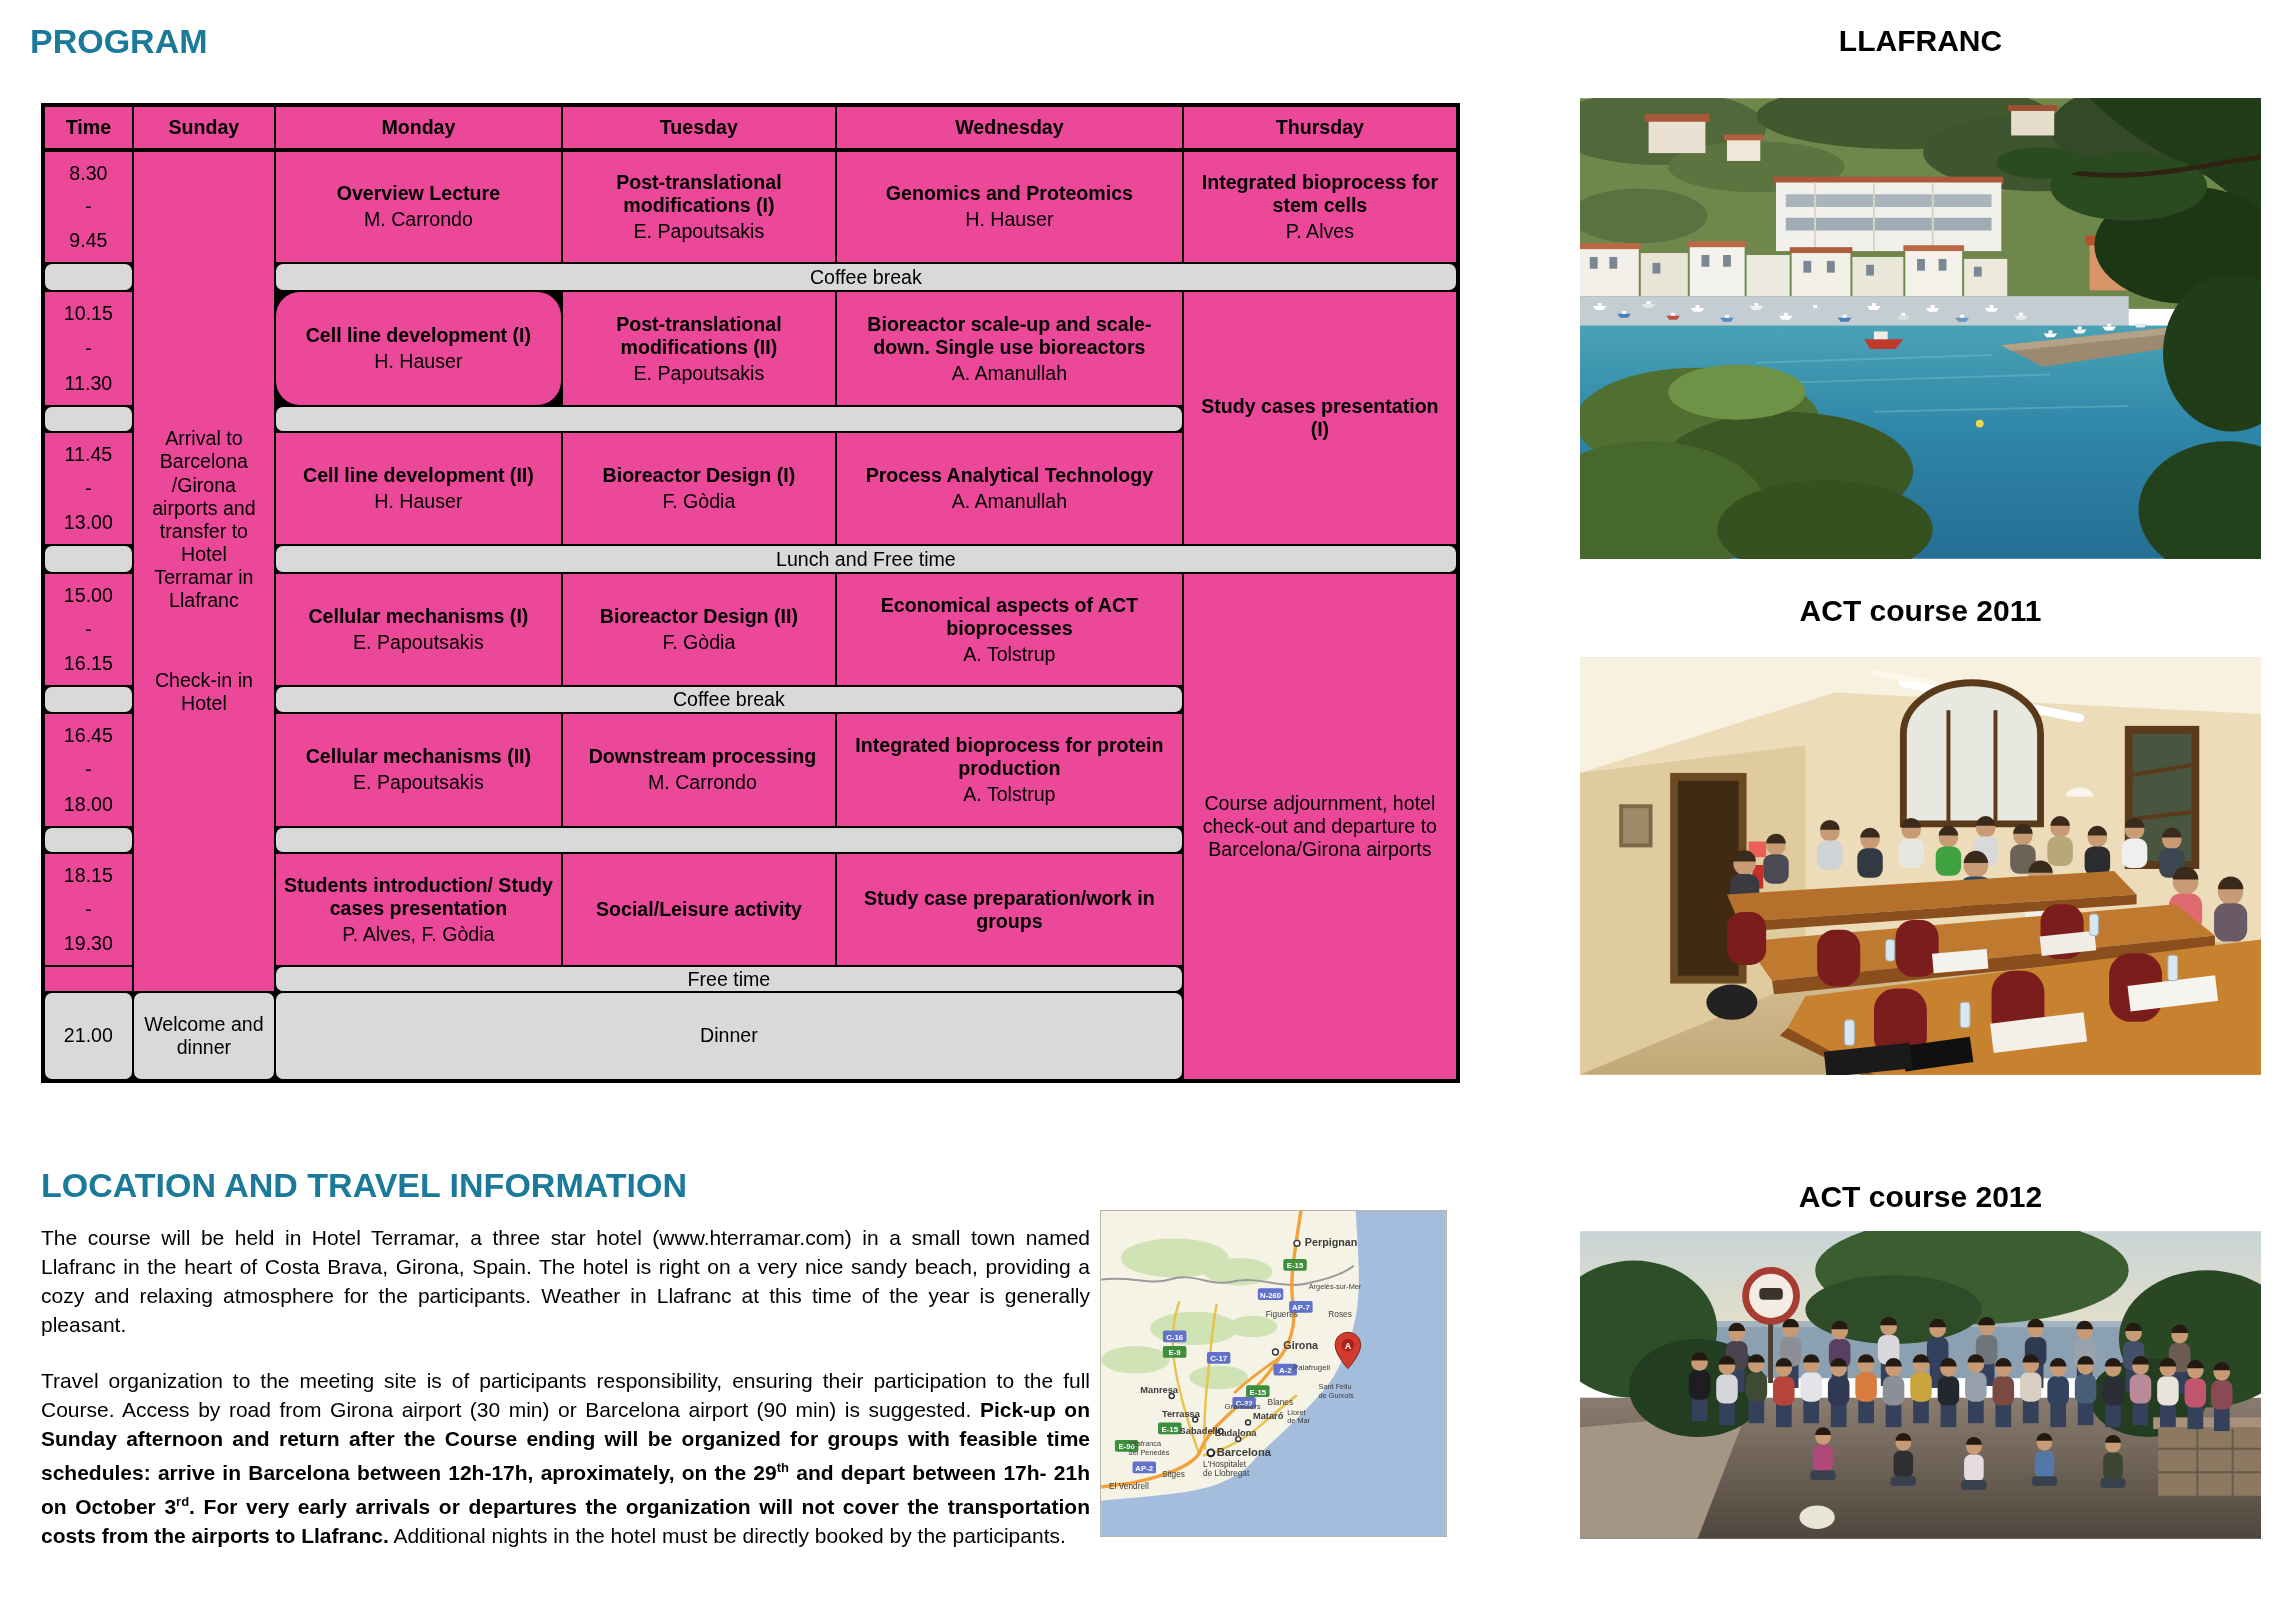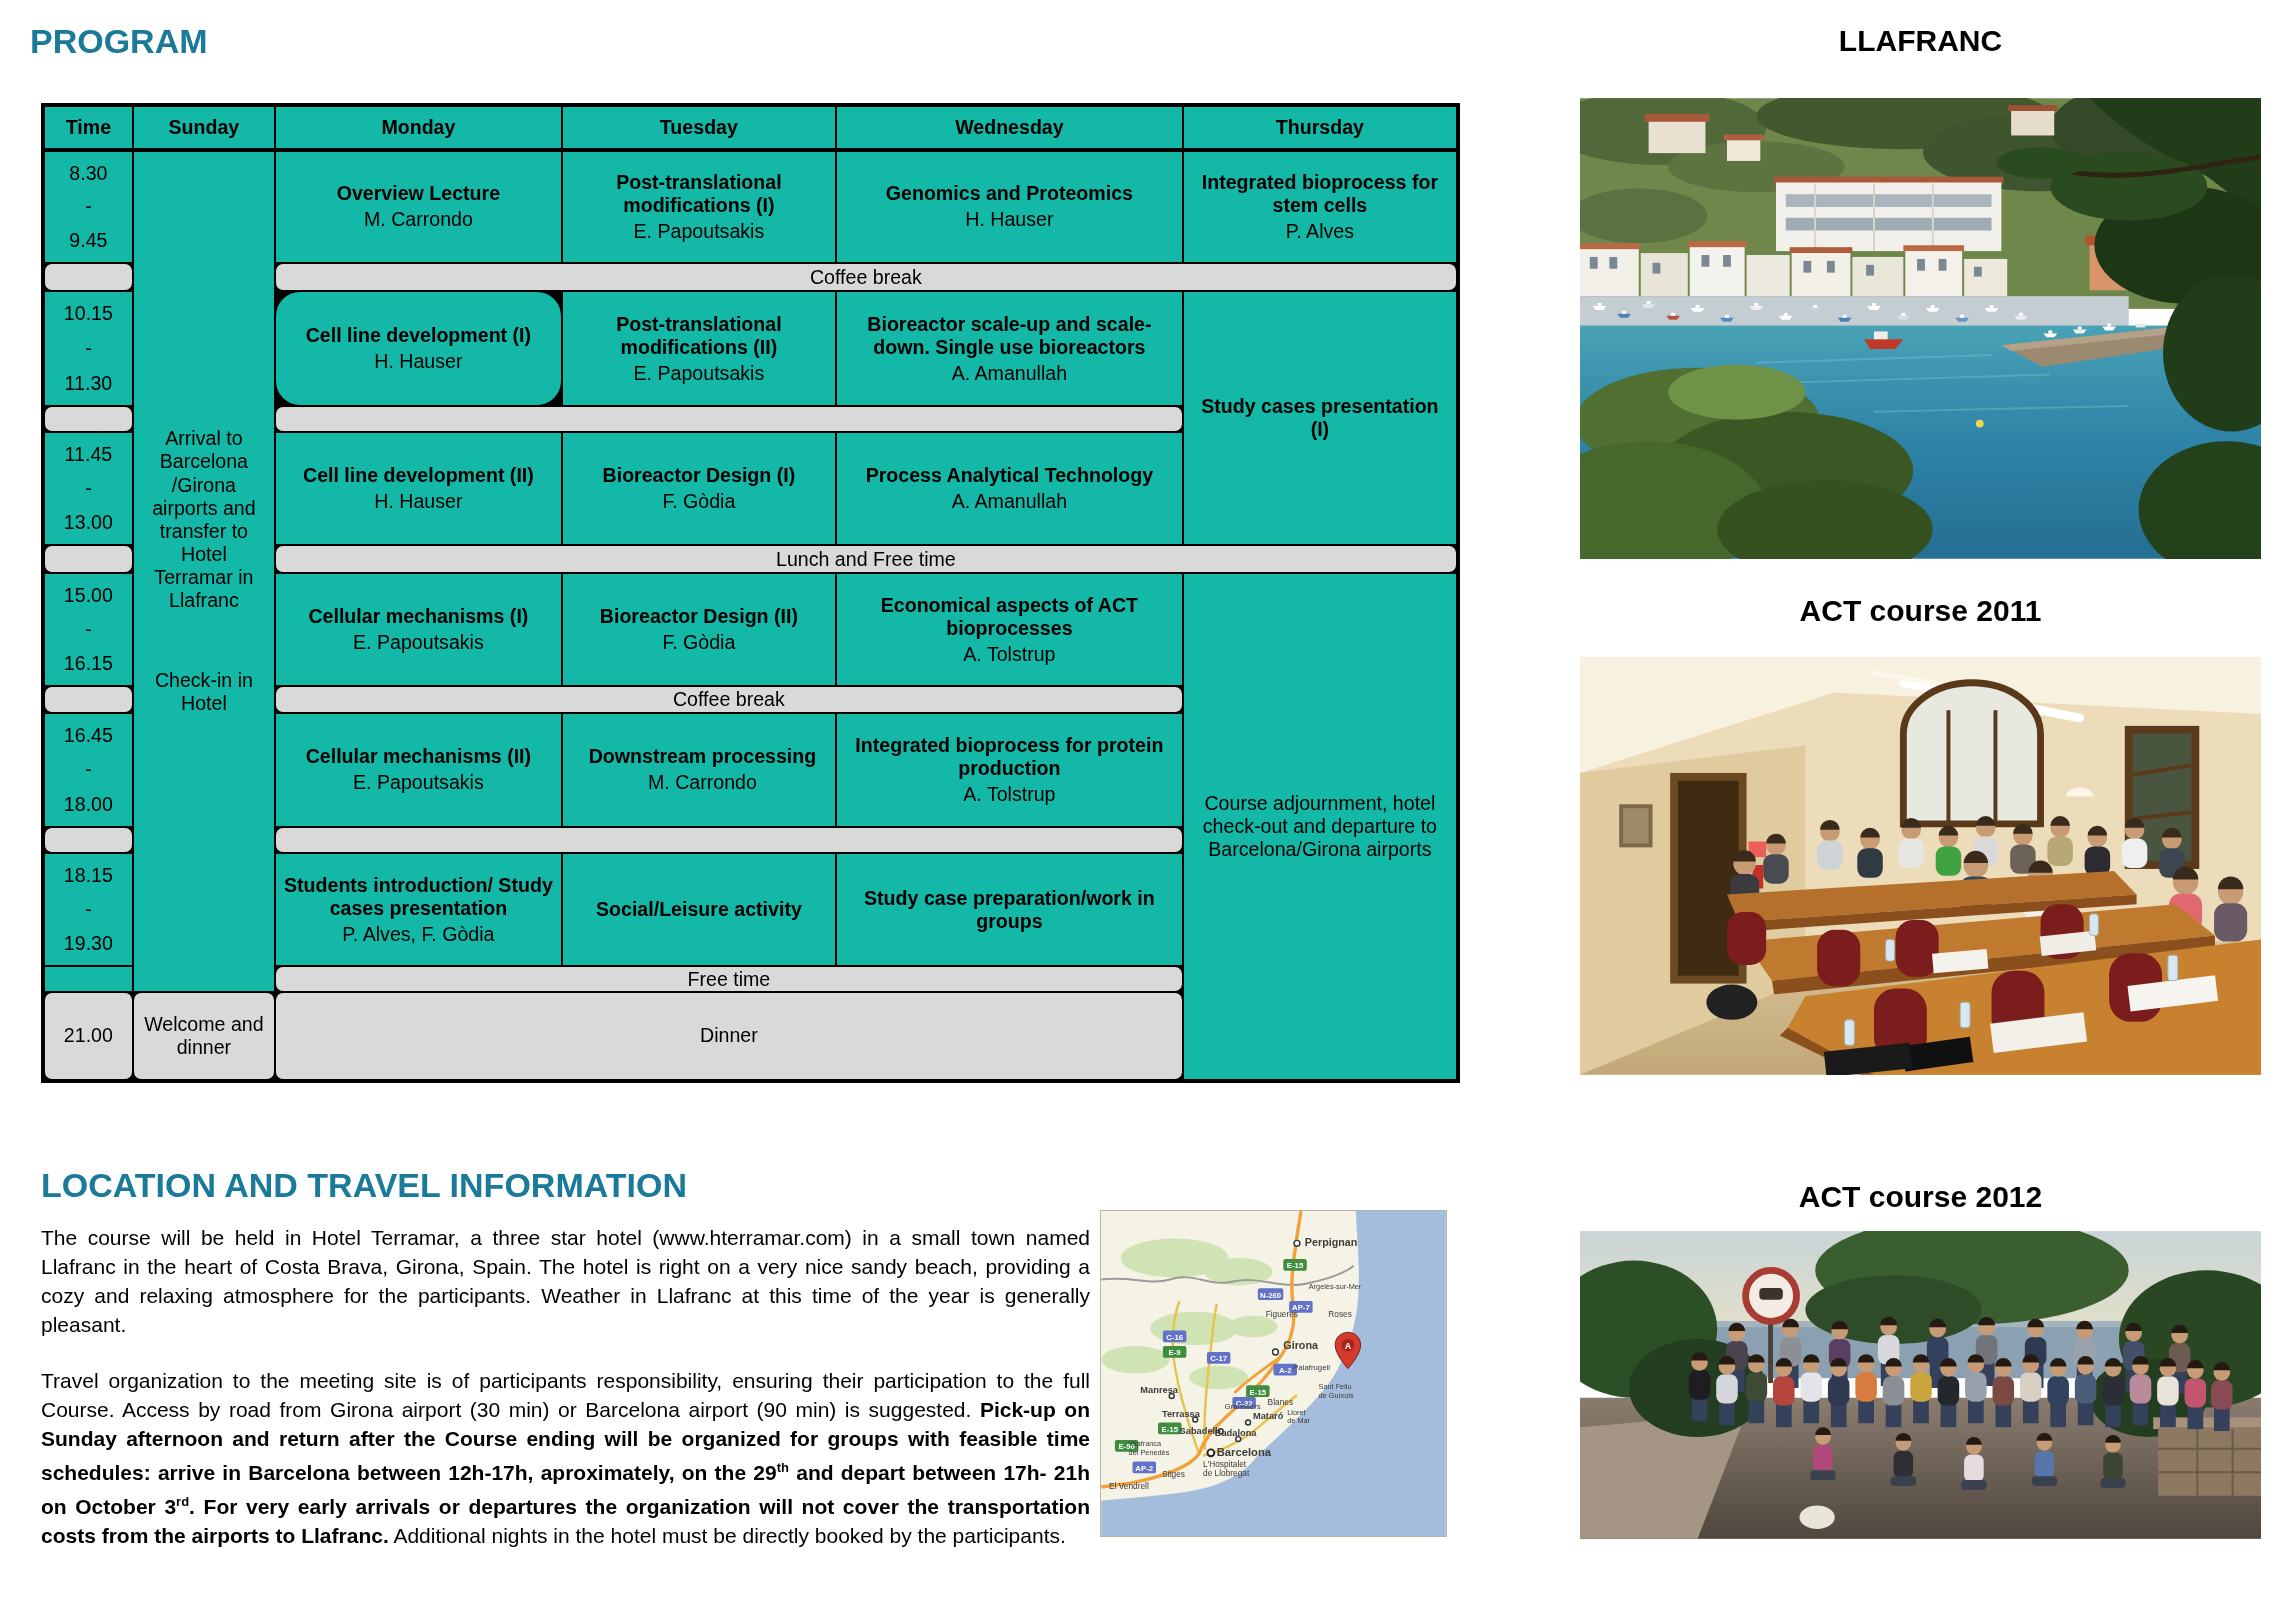--- a/index.html
+++ b/index.html
@@ -4,21 +4,21 @@
 <style>
   html,body{margin:0;padding:0;background:#fff;}
   .page{position:relative;width:2293px;height:1621px;background:#fff;overflow:hidden;
         font-family:"Liberation Sans",sans-serif;color:#000;}
   .teal-h{position:absolute;font-size:34px;font-weight:bold;color:#1b7a99;letter-spacing:0;}
   
   .sched{position:absolute;left:41px;top:103px;display:grid;
          grid-template-columns:87px 140px 285px 272px 345px 272px;
          grid-template-rows:43px 110px 26.5px 113px 23.5px 111px 26.5px 111px 24.5px 112px 24.5px 111px 23.5px 86px;
          gap:2px;background:#000;padding:3.9px;}
-  .sched>div{background:#14b8a6;display:flex;flex-direction:column;align-items:center;justify-content:center;
+  .sched>div{background:#ec4899;display:flex;flex-direction:column;align-items:center;justify-content:center;
              text-align:center;font-size:19.6px;line-height:1.18;padding:2px 5.9px;box-sizing:border-box;}
   .hd{font-weight:bold;font-size:20.6px;border-bottom:2.9px solid #000;}
   .g{background:#d9d9d9 !important;border-radius:7px;}
   .t{font-weight:bold;}
   .w{margin-top:2.9px;}
   .timecell{justify-content:space-between !important;padding:9.8px 2px !important;}
   .suncell{justify-content:center !important;gap:57px;}
   
   .loc-text{position:absolute;left:41px;top:1223px;width:1049px;}
   .loc-text p{font-size:21px;line-height:29px;text-align:justify;margin:0 0 26.5px 0;}

